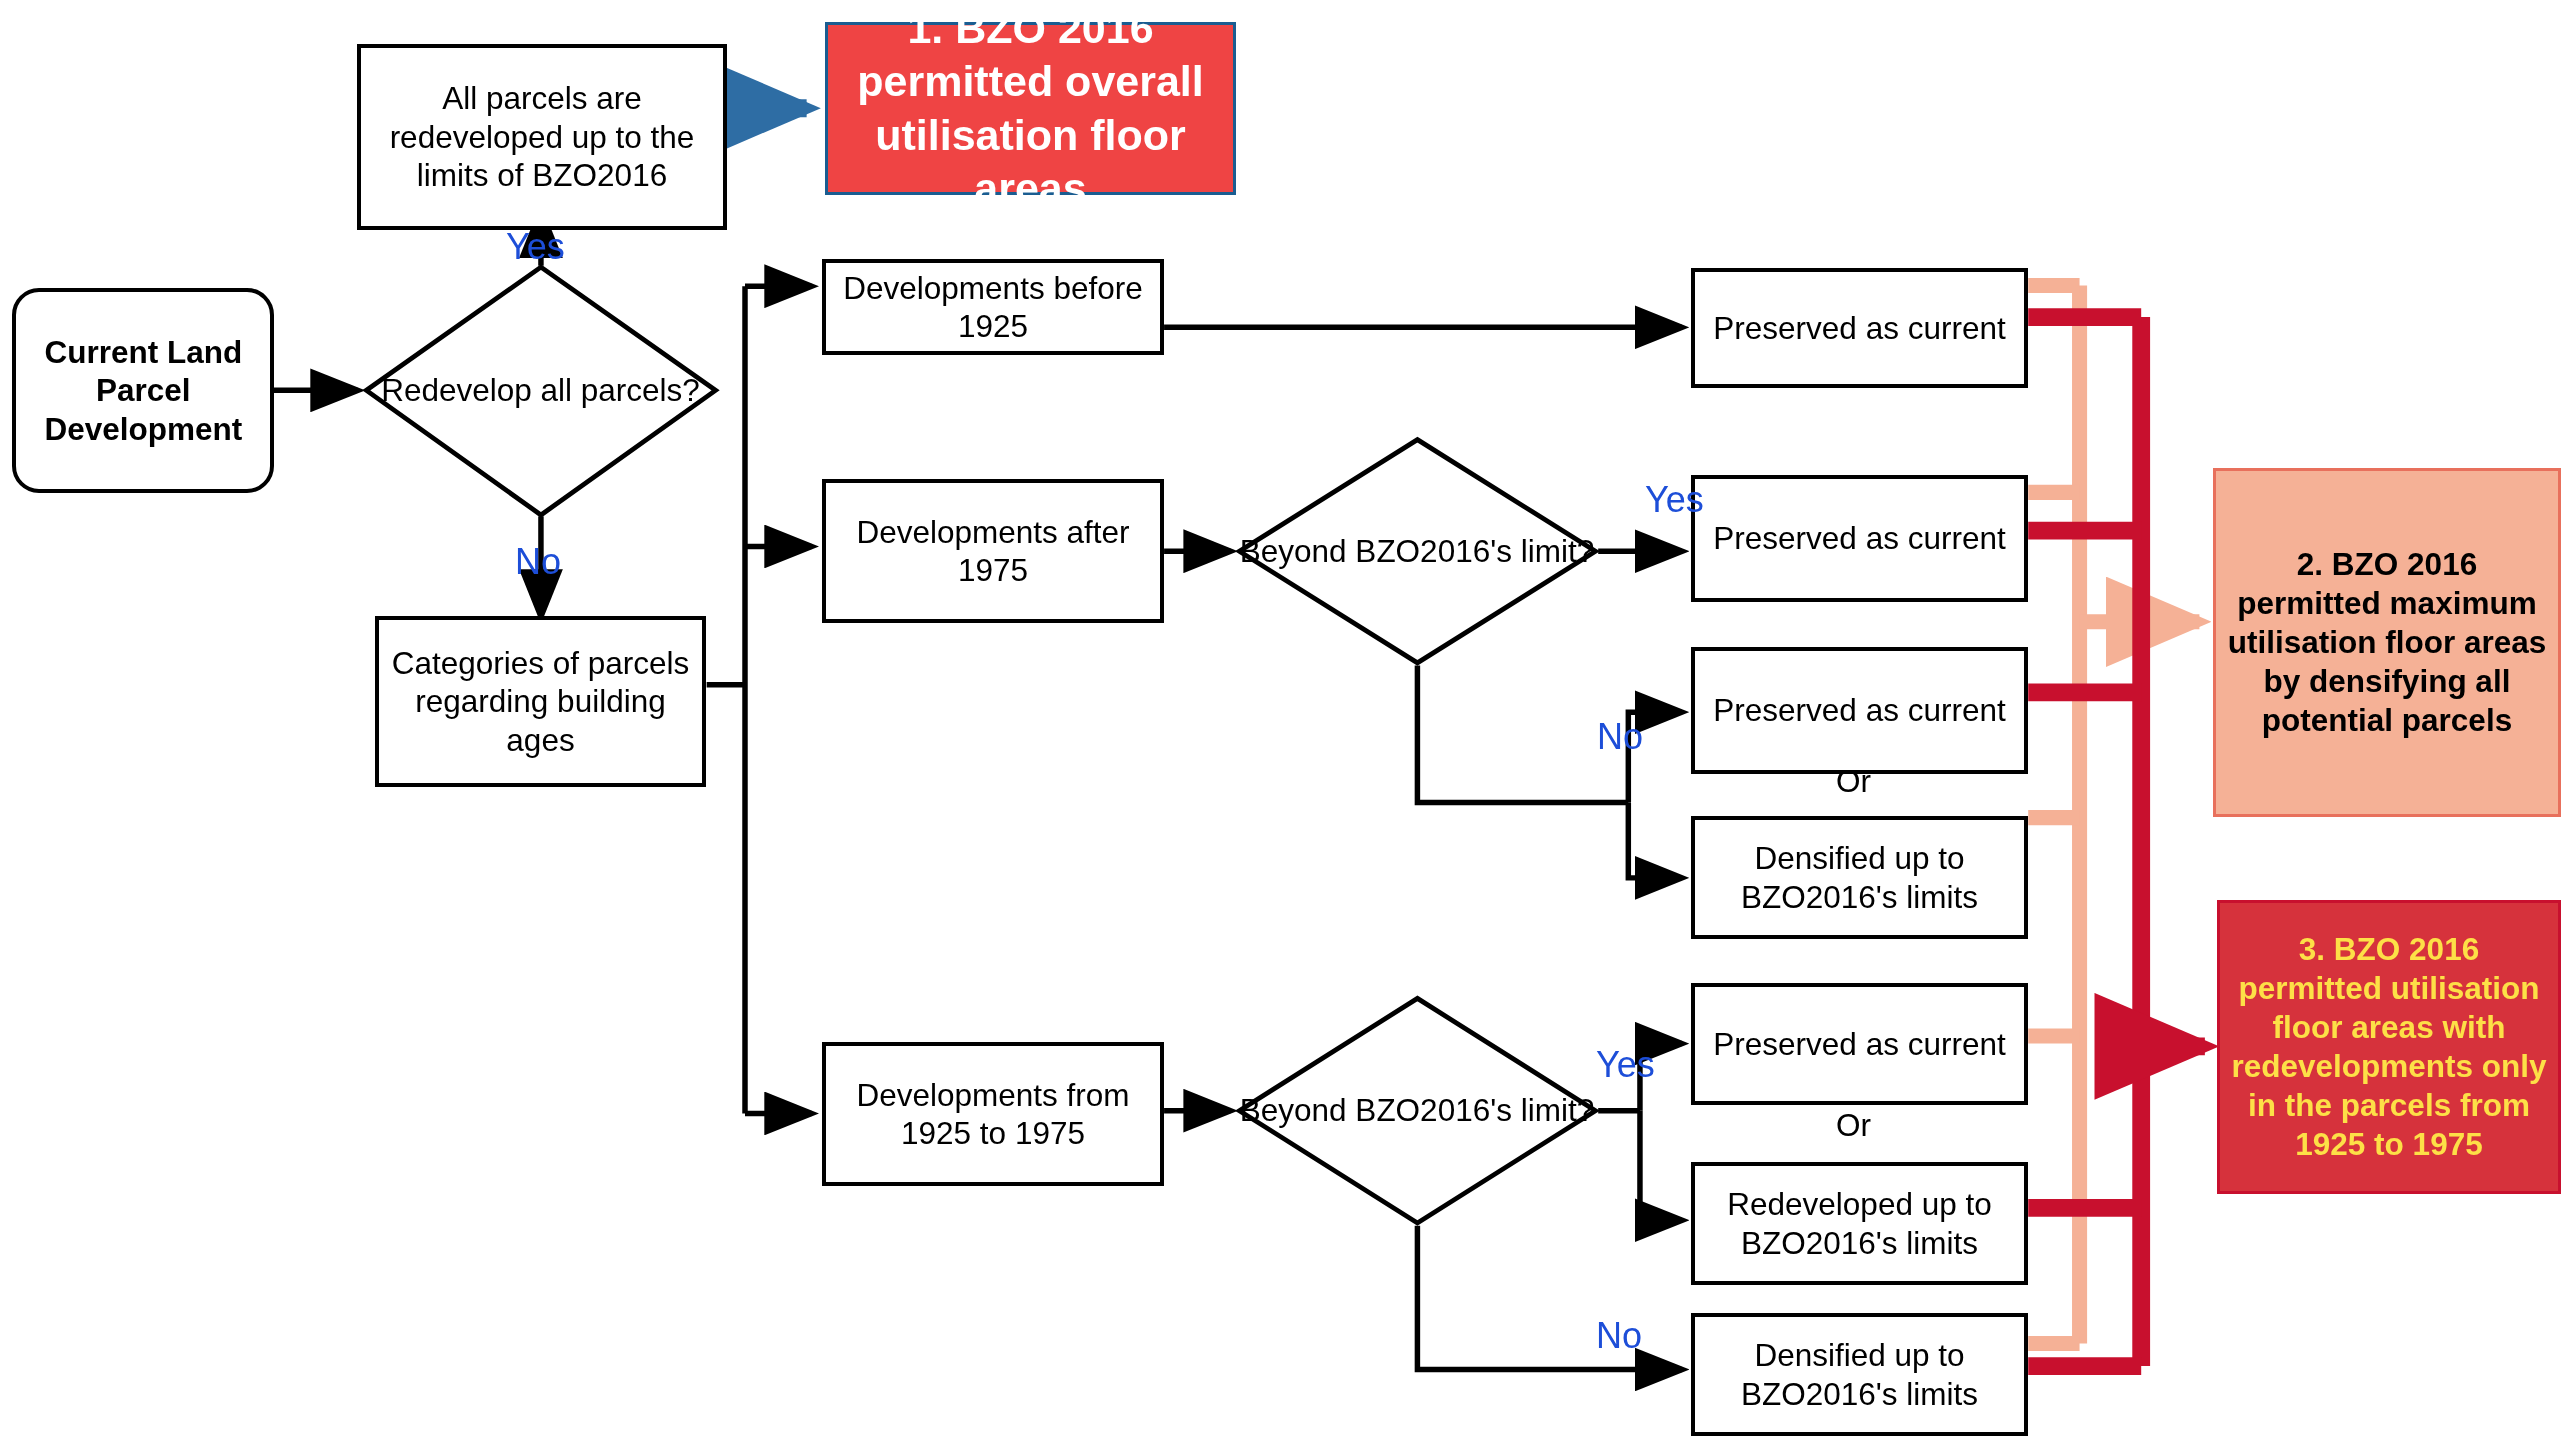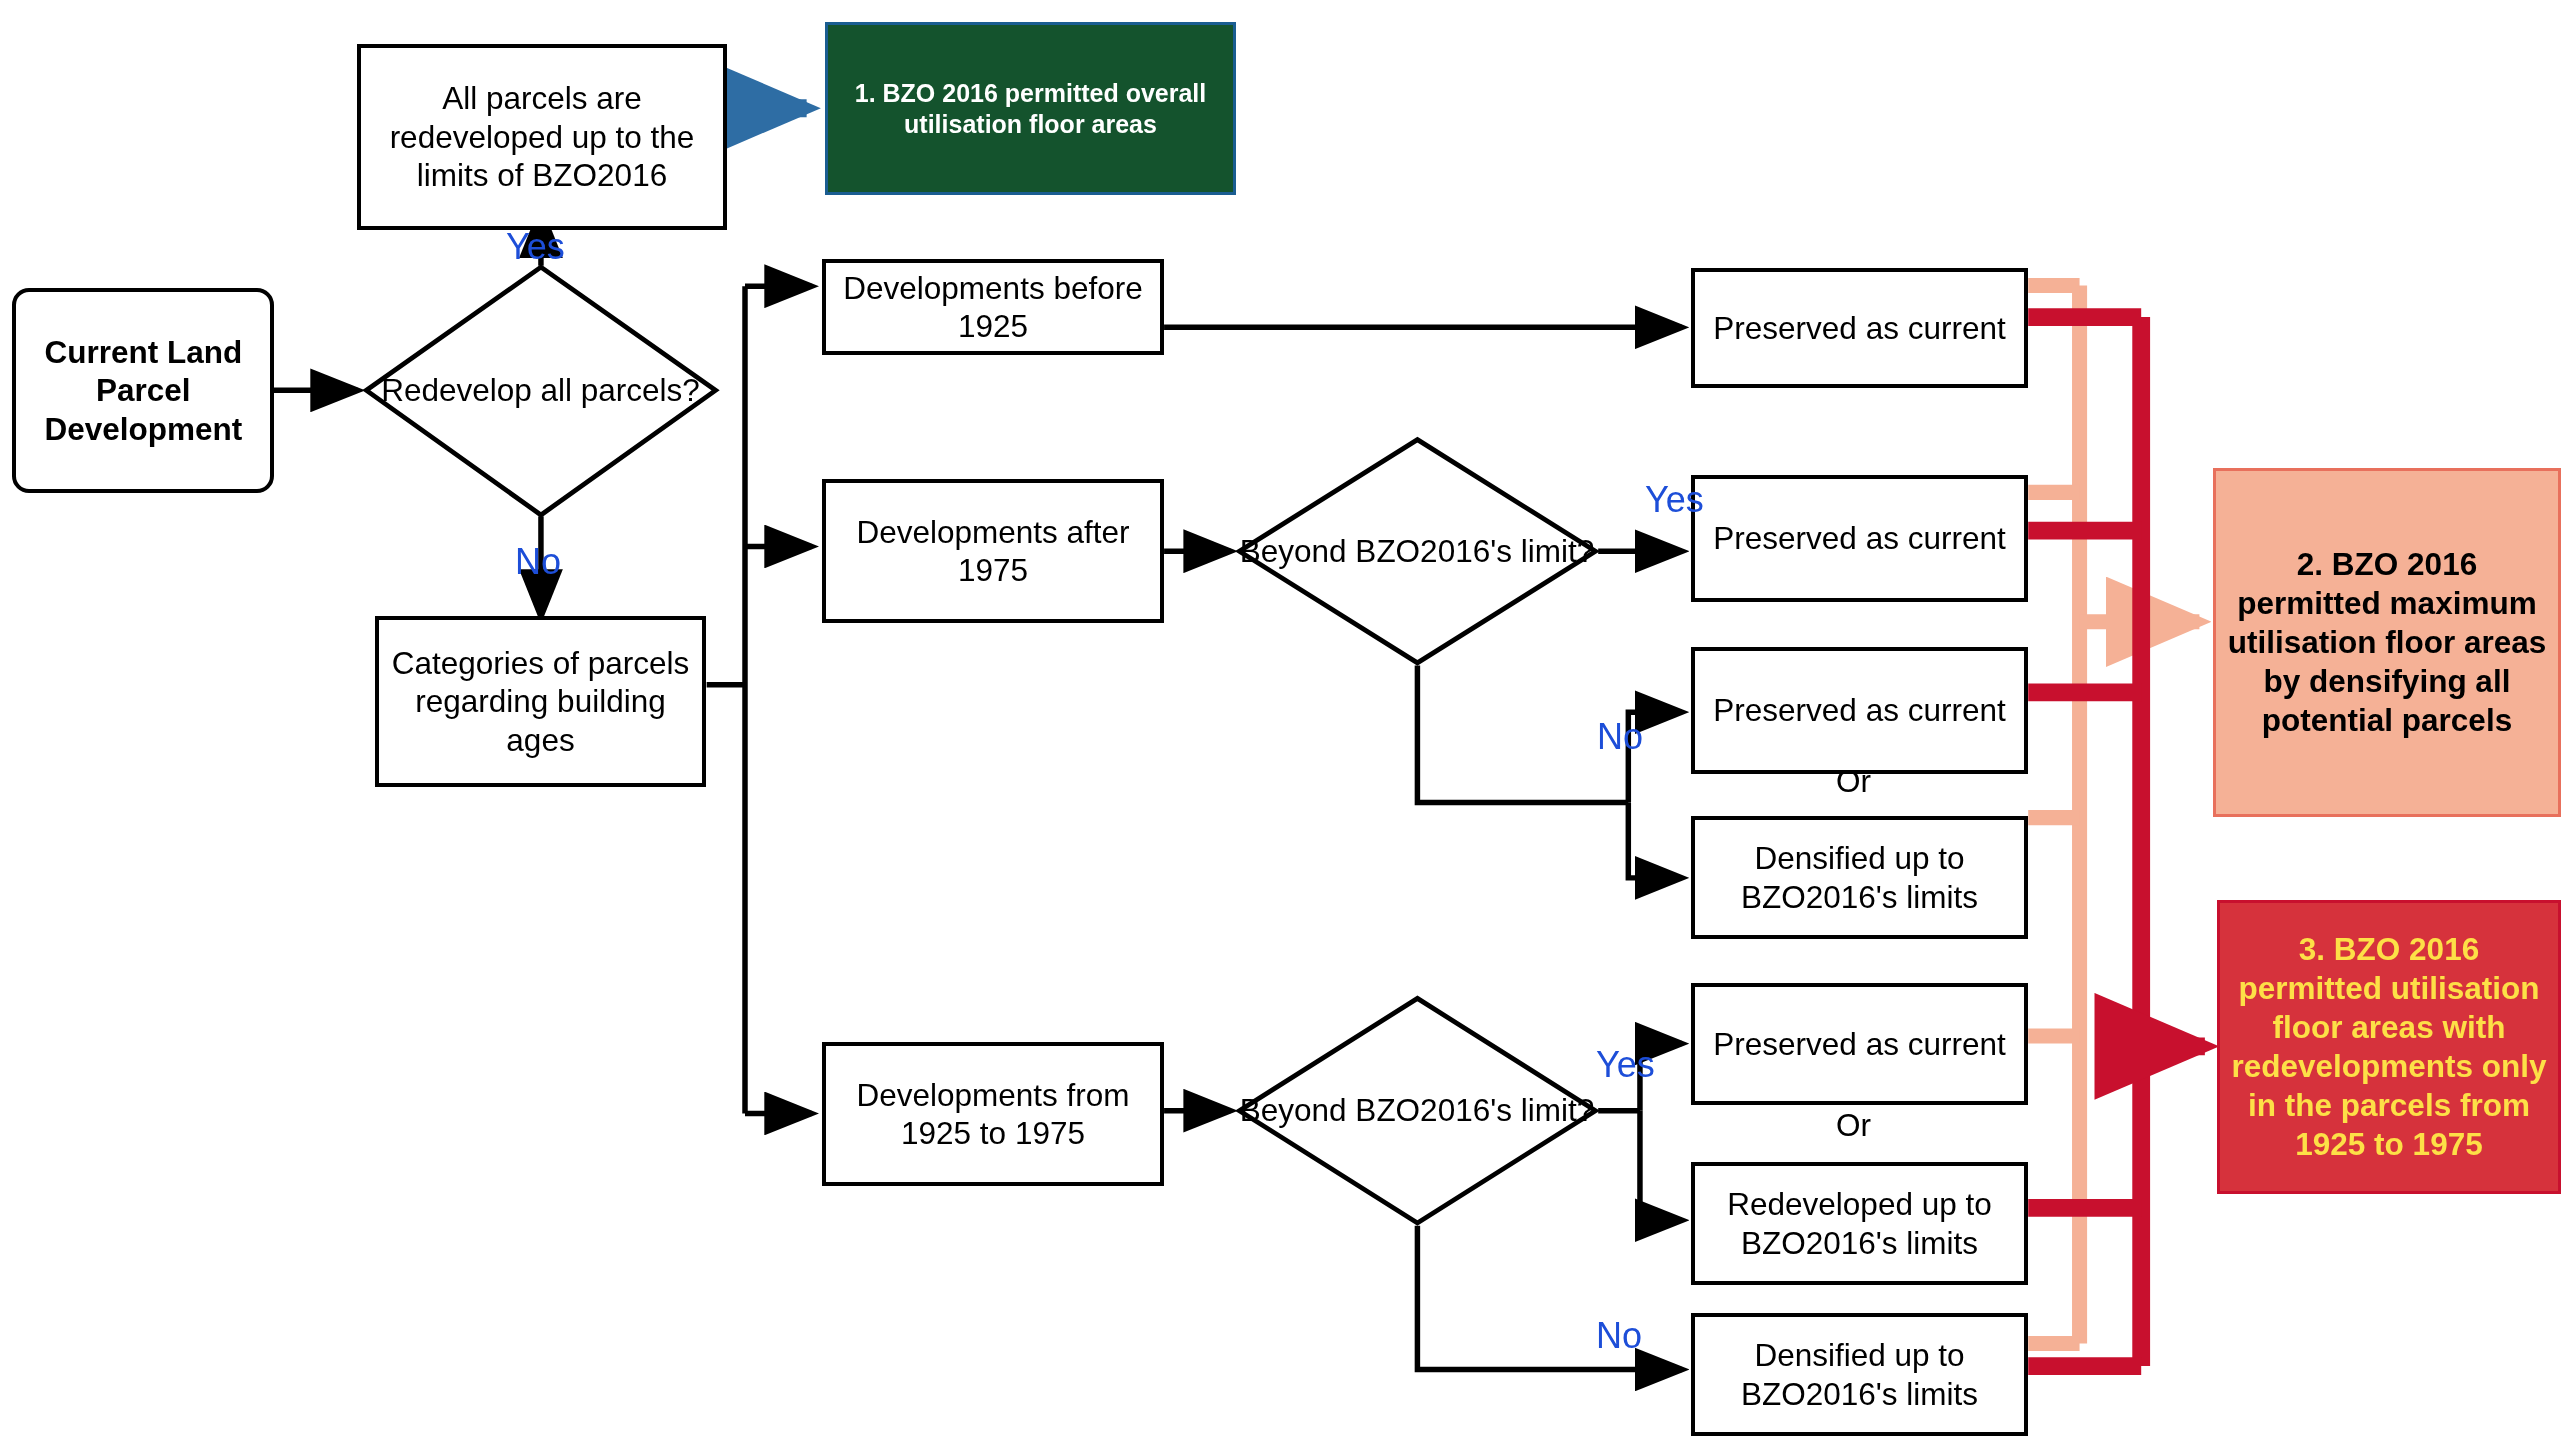--- a/index.html
+++ b/index.html
@@ -34,21 +34,21 @@
     background: #ffffff;
     border: 4.8px solid #000000;
     color: #000000;
     font-size: 31.5px;
     font-weight: 400;
     padding: 2.7px 6.8px;
   }
   .terminator {
     background: #ffffff;
     border: 4.8px solid #000000;
-    border-radius: 17px;
+    border-radius: 27px;
     color: #000000;
     font-size: 31.5px;
     font-weight: bold;
     padding: 2.7px 6.8px;
   }
   .decision-wrap {
     position: absolute;
   }
   .decision-label {
     position: absolute;
@@ -67,24 +67,24 @@
     position: absolute;
     box-sizing: border-box;
     display: flex;
     align-items: center;
     justify-content: center;
     text-align: center;
     font-weight: bold;
     line-height: 1.24;
   }
   .outbox-blue {
-    background: #14532d;
+    background: #ef4444;
     border: 3.4px solid #1a5d91;
     color: #ffffff;
-    font-size: 25px;
+    font-size: 43px;
   }
   .outbox-peach {
     background: #f5b196;
     border: 3.4px solid #e8705c;
     color: #000000;
     font-size: 31.5px;
     margin-top: 19px;
   }
   .outbox-red {
     background: #d6323c;

